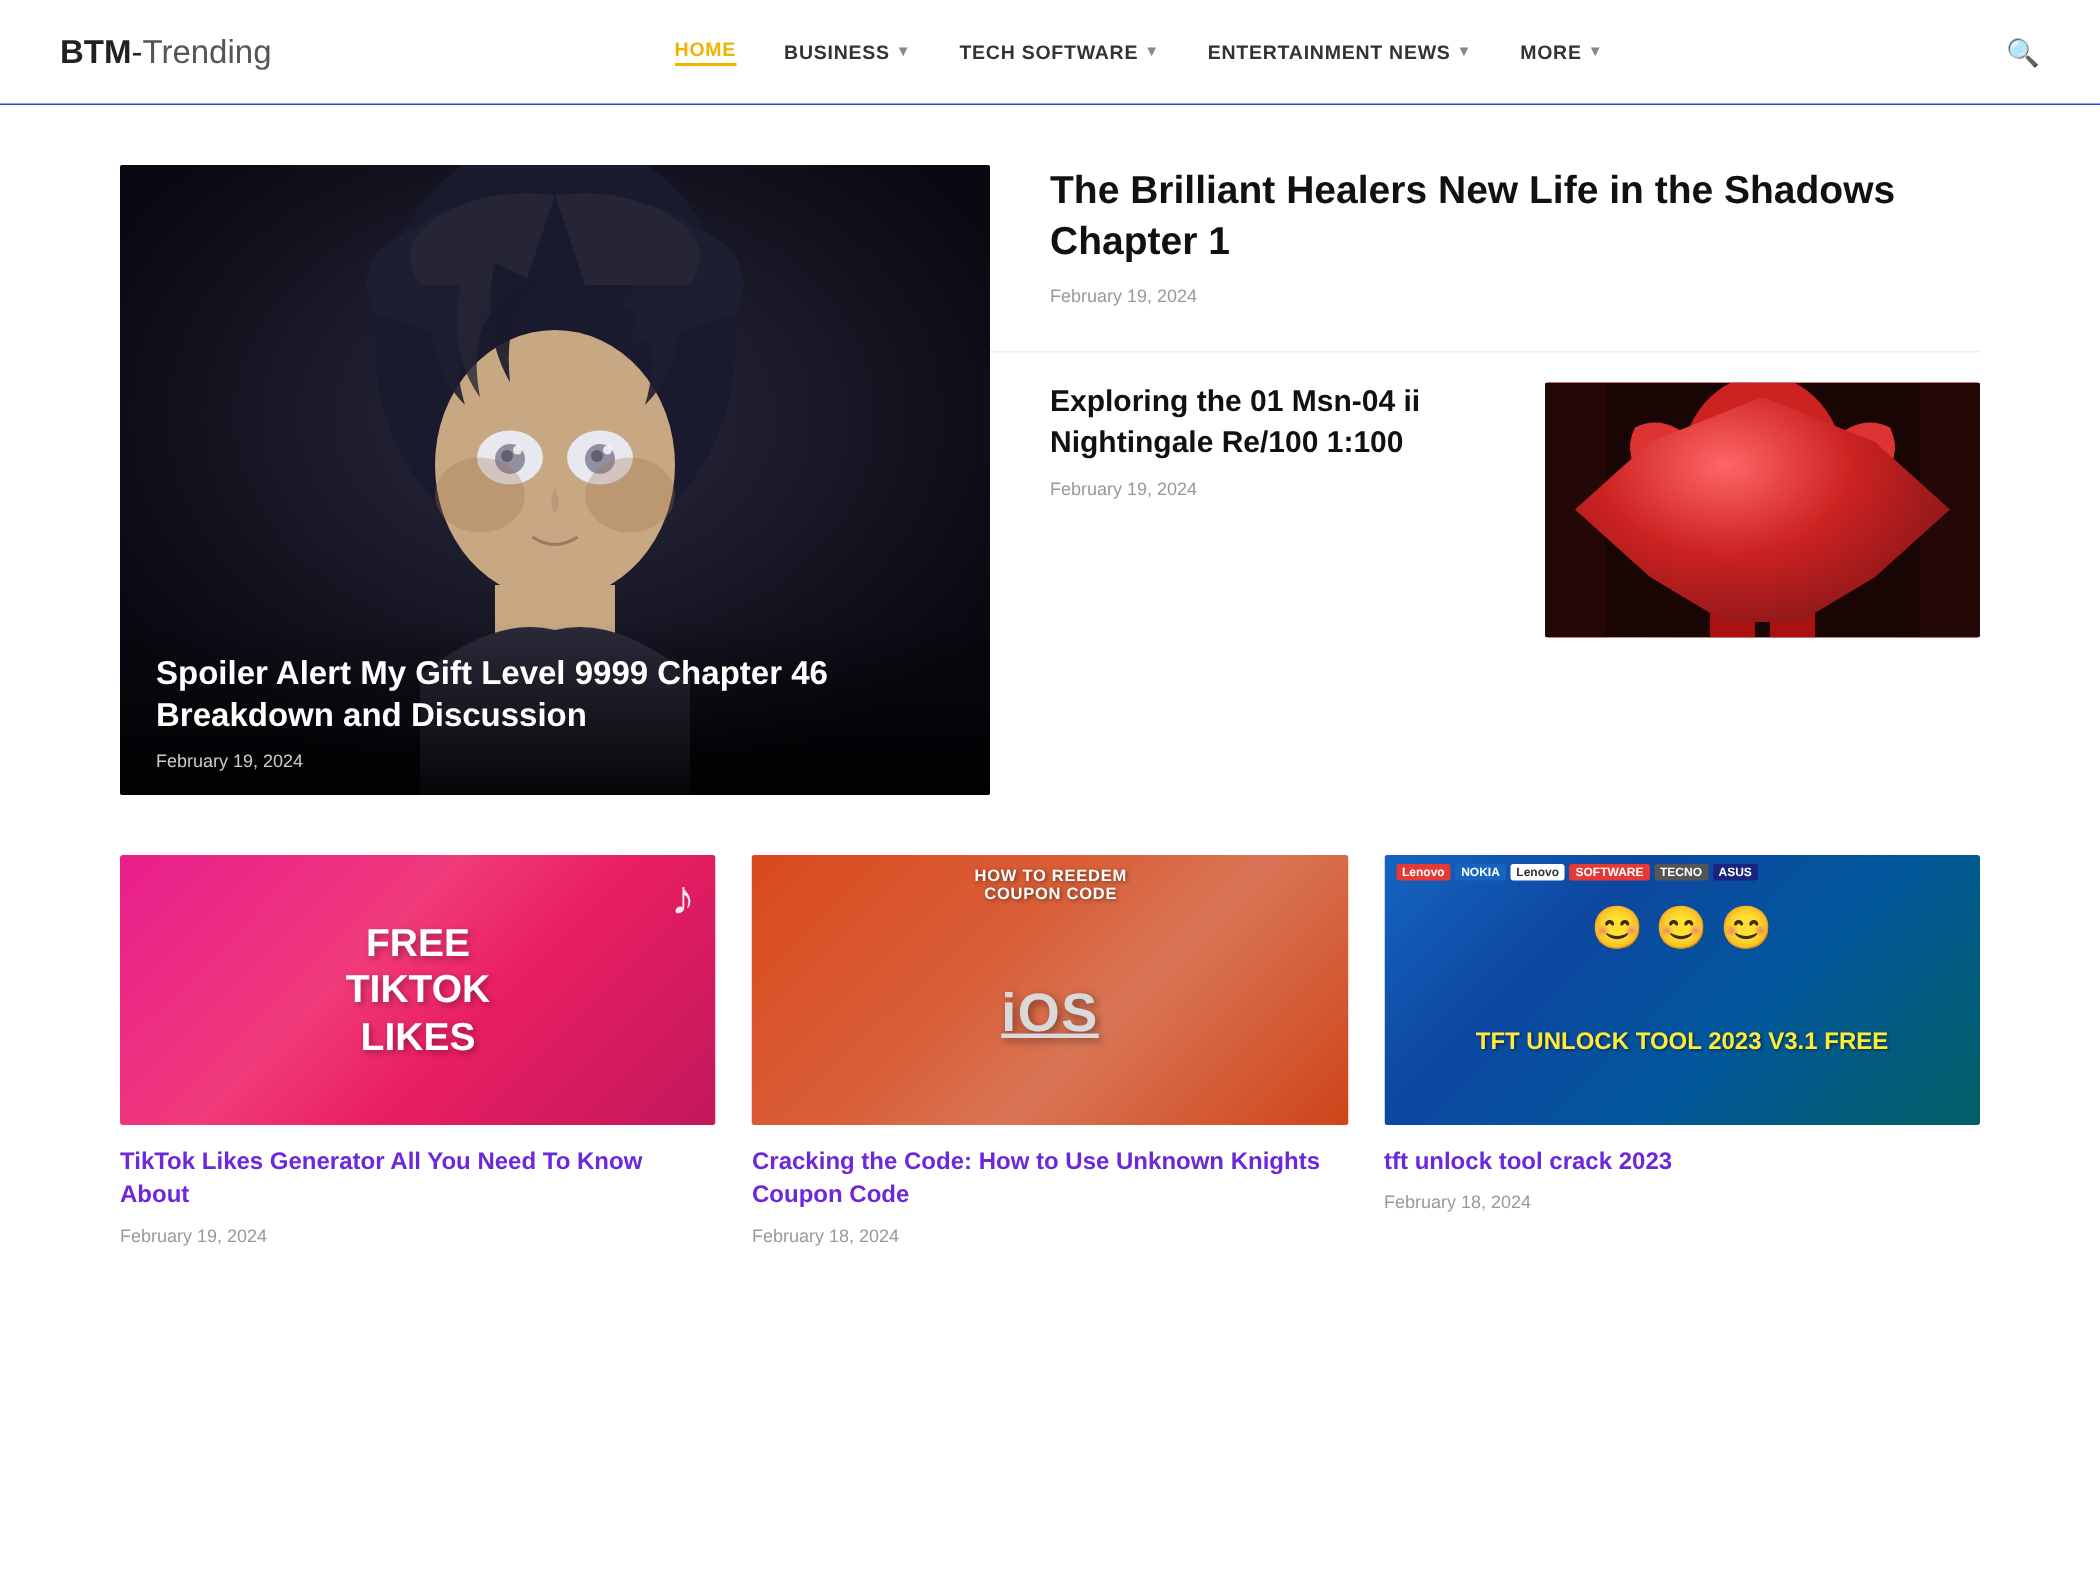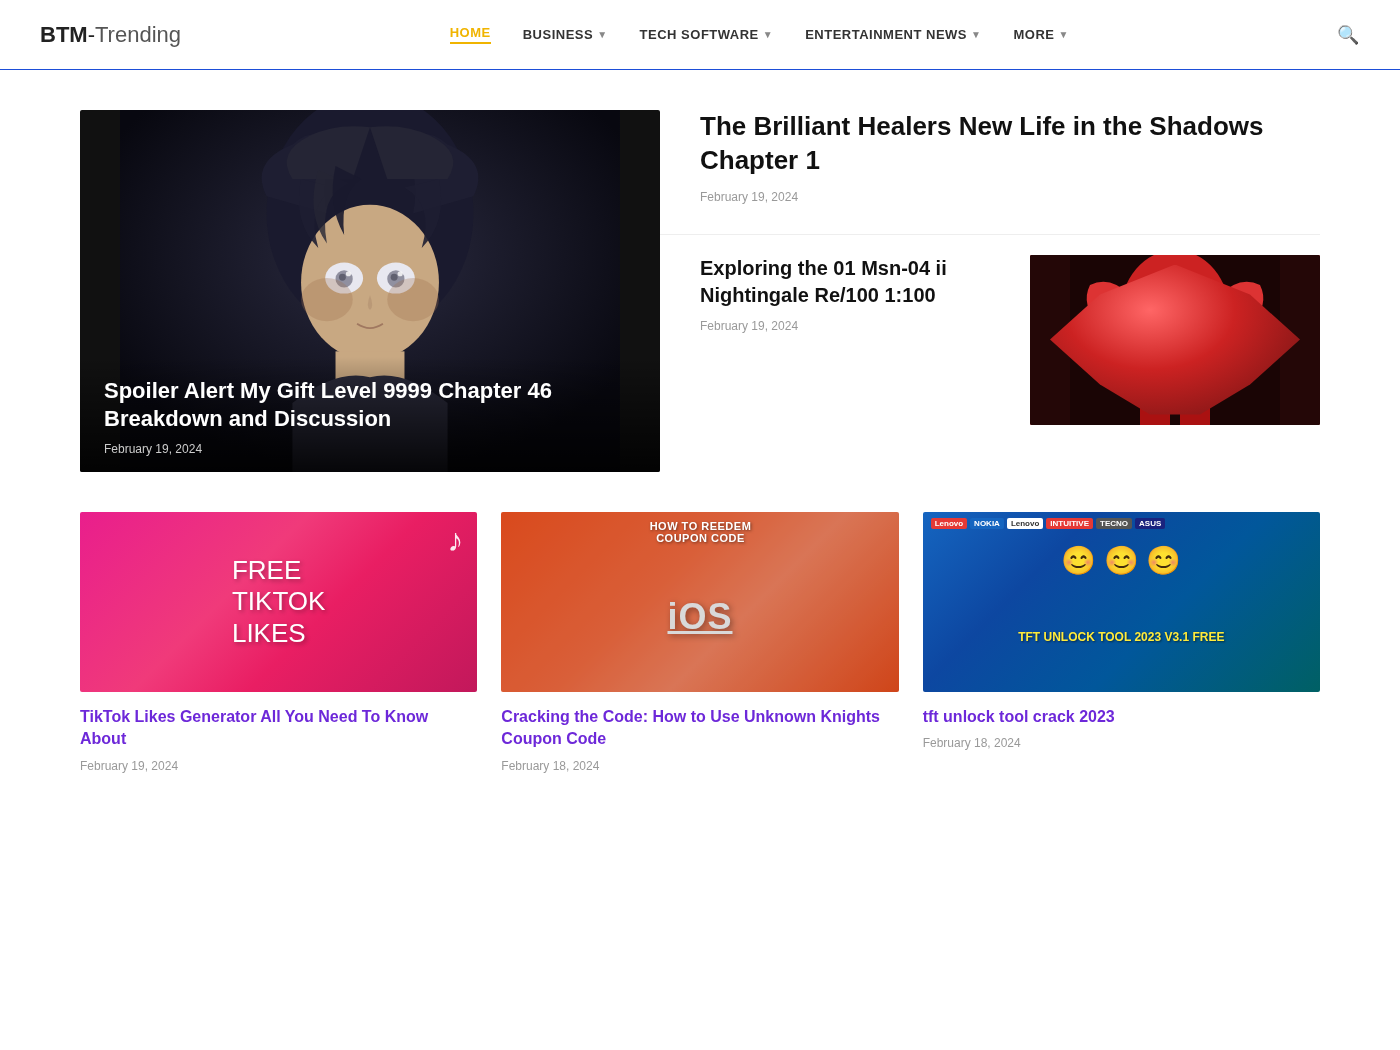--- a/index.html
+++ b/index.html
@@ -60,21 +60,21 @@
       display: flex;
       gap: 0;
       margin-bottom: 40px;
     }
 
     
     .feature-card {
       position: relative;
       width: 580px;
       min-width: 580px;
-      height: 362px;
+      height: 420px;
       background: #111;
       overflow: hidden;
       border-radius: 2px;
     }
     
     .feature-card .anime-art {
       position: absolute;
       top: 0; left: 0; right: 0; bottom: 0;
       overflow: hidden;
     }
@@ -193,23 +193,23 @@
       width: 100%; height: 100%;
       background: linear-gradient(135deg, #e91e8c 0%, #f03a7a 40%, #e91e63 60%, #c2185b 100%);
       display: flex;
       align-items: center;
       justify-content: center;
       position: relative;
       overflow: hidden;
     }
     .tiktok-text-overlay {
       color: #fff;
-      font-weight: 400;
+      font-weight: 700;
       font-size: 26px;
-      text-align: left;
+      text-align: center;
       line-height: 1.2;
       text-shadow: 2px 2px 4px rgba(0,0,0,0.3);
       z-index: 2;
     }
     .tiktok-logo {
       position: absolute;
       top: 10px; right: 14px;
       font-size: 32px;
       color: #fff;
       opacity: 0.9;
@@ -237,21 +237,21 @@
       background: linear-gradient(135deg, #1565c0 0%, #0d47a1 30%, #01579b 60%, #006064 100%);
       display: flex;
       align-items: center;
       justify-content: center;
       position: relative;
       overflow: hidden;
     }
     .tft-text-overlay {
       color: #ffeb3b;
       font-weight: 900;
-      font-size: 12px;
+      font-size: 16px;
       line-height: 1.4;
       text-shadow: 1px 1px 2px rgba(0,0,0,0.5);
     }
     .card-title {
       font-size: 16px;
       font-weight: 700;
       color: #6d28d9;
       line-height: 1.4;
       margin-bottom: 8px;
     }
@@ -435,21 +435,21 @@
     </div>
 
     <div class="card">
       <div class="card-image">
         <div class="tft-img">
           <div style="position:absolute;top:0;left:0;right:0;padding:6px 8px;display:flex;flex-wrap:wrap;gap:3px;">
 
             <span style="background:#e53935;color:#fff;font-size:8px;padding:1px 4px;border-radius:2px;font-weight:700;">Lenovo</span>
             <span style="background:#1565c0;color:#fff;font-size:8px;padding:1px 4px;border-radius:2px;font-weight:700;">NOKIA</span>
             <span style="background:#fff;color:#333;font-size:8px;padding:1px 4px;border-radius:2px;font-weight:700;">Lenovo</span>
-            <span style="background:#e53935;color:#fff;font-size:8px;padding:1px 4px;border-radius:2px;font-weight:700;">INTUITIVE</span>
+            <span style="background:#e53935;color:#fff;font-size:8px;padding:1px 4px;border-radius:2px;font-weight:700;">SOFTWARE</span>
             <span style="background:#555;color:#fff;font-size:8px;padding:1px 4px;border-radius:2px;font-weight:700;">TECNO</span>
             <span style="background:#1a237e;color:#fff;font-size:8px;padding:1px 4px;border-radius:2px;font-weight:700;">ASUS</span>
           </div>
 
           <div style="position:absolute;top:32px;left:0;right:0;display:flex;justify-content:center;gap:8px;">
             <span style="font-size:28px;">😊</span>
             <span style="font-size:28px;">😊</span>
             <span style="font-size:28px;">😊</span>
           </div>
           <div class="tft-text-overlay" style="margin-top:70px;">TFT UNLOCK TOOL 2023 V3.1 FREE</div>

